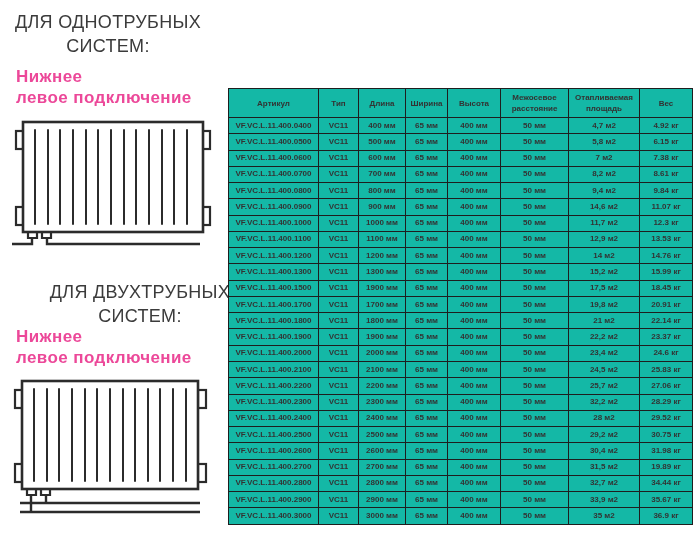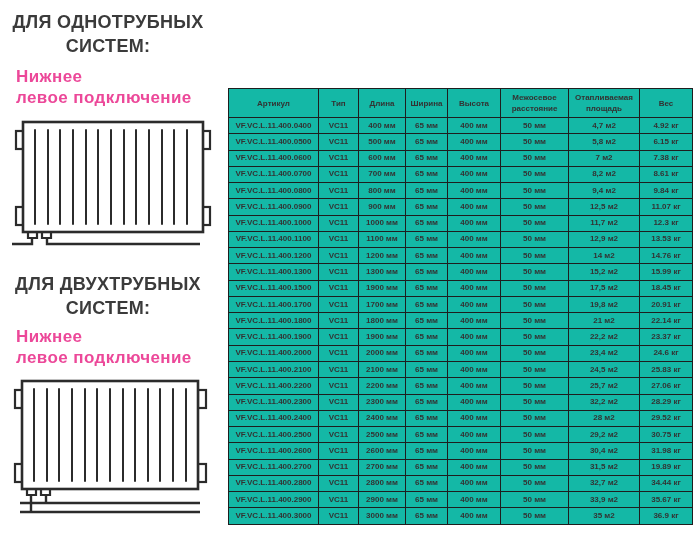--- a/index.html
+++ b/index.html
@@ -9,25 +9,25 @@
     background:#ffffff;
     font-family:"Liberation Sans", sans-serif;
     color:#3a3a3a;
     overflow:hidden;
   }
   .left-panel { position:absolute; left:0; top:0; width:228px; height:535px; }
 
   .section-title {
     position:absolute; left:10px; width:196px;
     text-align:center;
-    font-size:18px; font-weight:700; letter-spacing:0.3px;
+    font-size:18px; font-weight:400; letter-spacing:0.3px;
     line-height:24px; color:#3b3b3b;
   }
   .section-title.s1 { top:10px; }
-  .section-title.s2 { top:272px; }
+  .section-title.s2 { top:280px;margin-left:32px; }
 
   .section-subtitle {
     position:absolute; left:16px;
     font-size:17px; font-weight:700; letter-spacing:0.4px;
     line-height:21px; color:#ec4899;
   }
   .section-subtitle.s1 { top:66px; }
   .section-subtitle.s2 { top:326px; }
 
   .diagram { position:absolute; left:6px; }
@@ -220,21 +220,21 @@
           <td>9,4 м2</td>
           <td>9.84 кг</td>
         </tr>
         <tr>
           <td>VF.VC.L.11.400.0900</td>
           <td>VC11</td>
           <td>900 мм</td>
           <td>65 мм</td>
           <td>400 мм</td>
           <td>50 мм</td>
-          <td>12,5 м2</td>
+          <td>14,6 м2</td>
           <td>11.07 кг</td>
         </tr>
         <tr>
           <td>VF.VC.L.11.400.1000</td>
           <td>VC11</td>
           <td>1000 мм</td>
           <td>65 мм</td>
           <td>400 мм</td>
           <td>50 мм</td>
           <td>11,7 м2</td>

